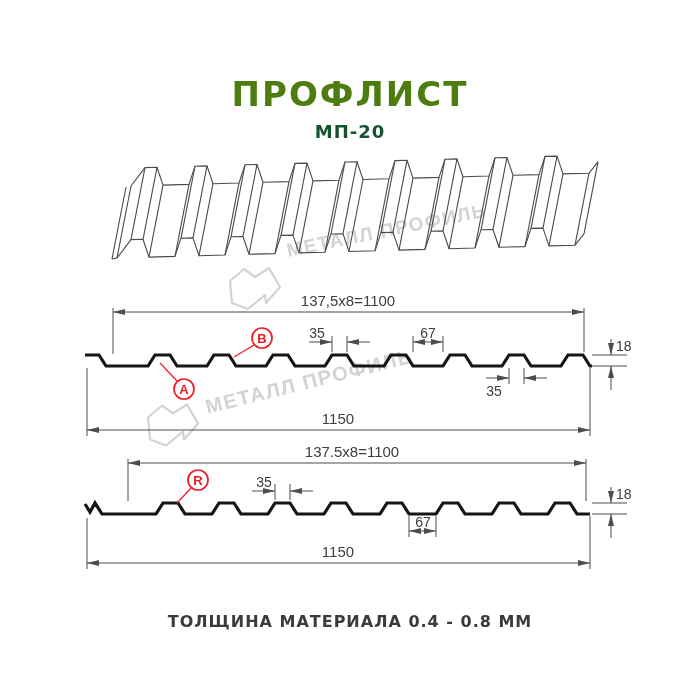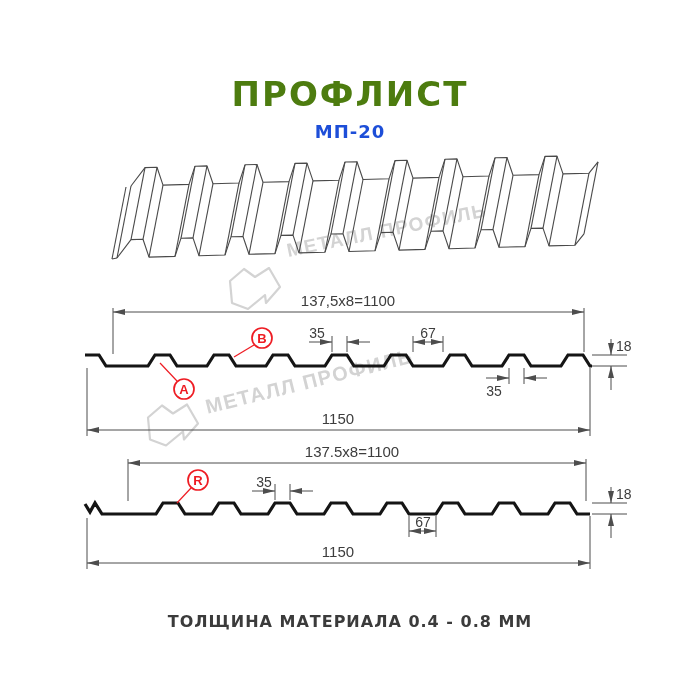--- a/index.html
+++ b/index.html
@@ -8,21 +8,21 @@
     font-family:"Liberation Sans",sans-serif;
   }
   .title{
     position:absolute;top:74px;left:0;width:700px;text-align:center;
     font-family:"DejaVu Sans",sans-serif;font-weight:bold;font-size:34px;
     letter-spacing:2px;color:#4d7c0f;
   }
   .subtitle{
     position:absolute;top:121px;left:0;width:700px;text-align:center;
     font-family:"DejaVu Sans",sans-serif;font-weight:bold;font-size:18px;
-    letter-spacing:1px;color:#1d4ed8;
+    letter-spacing:1px;color:#14532d;
   }
   .footer-note{
     position:absolute;top:612px;left:0;width:700px;text-align:center;
     font-family:"DejaVu Sans",sans-serif;font-weight:600;font-size:16px;
     letter-spacing:1px;color:#3b3b3b;
   }
   .wm-text{
     position:absolute;white-space:nowrap;color:#d3d3d3;
     font-family:"Liberation Sans",sans-serif;font-weight:bold;font-size:19px;
     letter-spacing:1.5px;transform-origin:left center;z-index:1;

